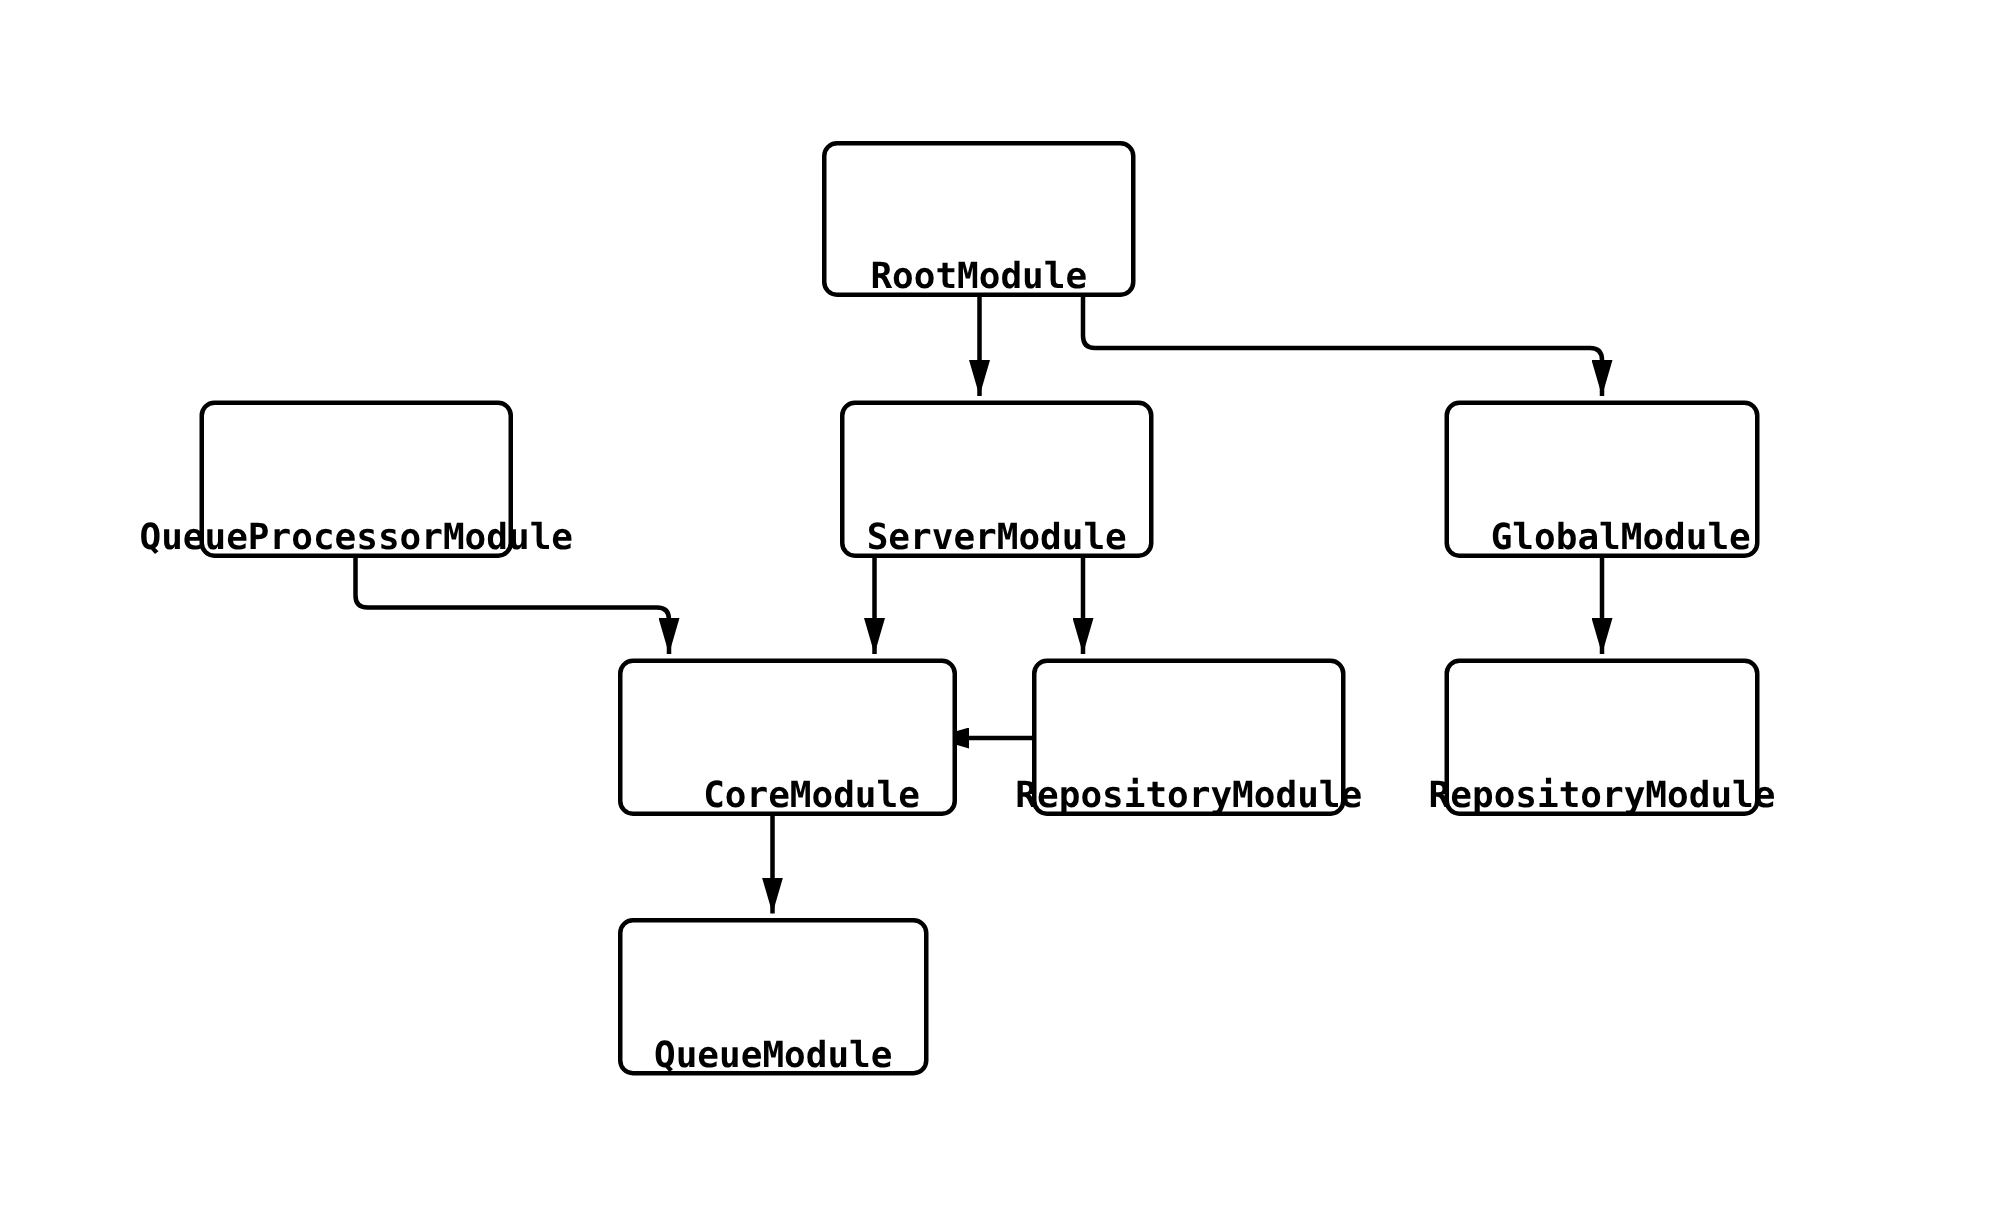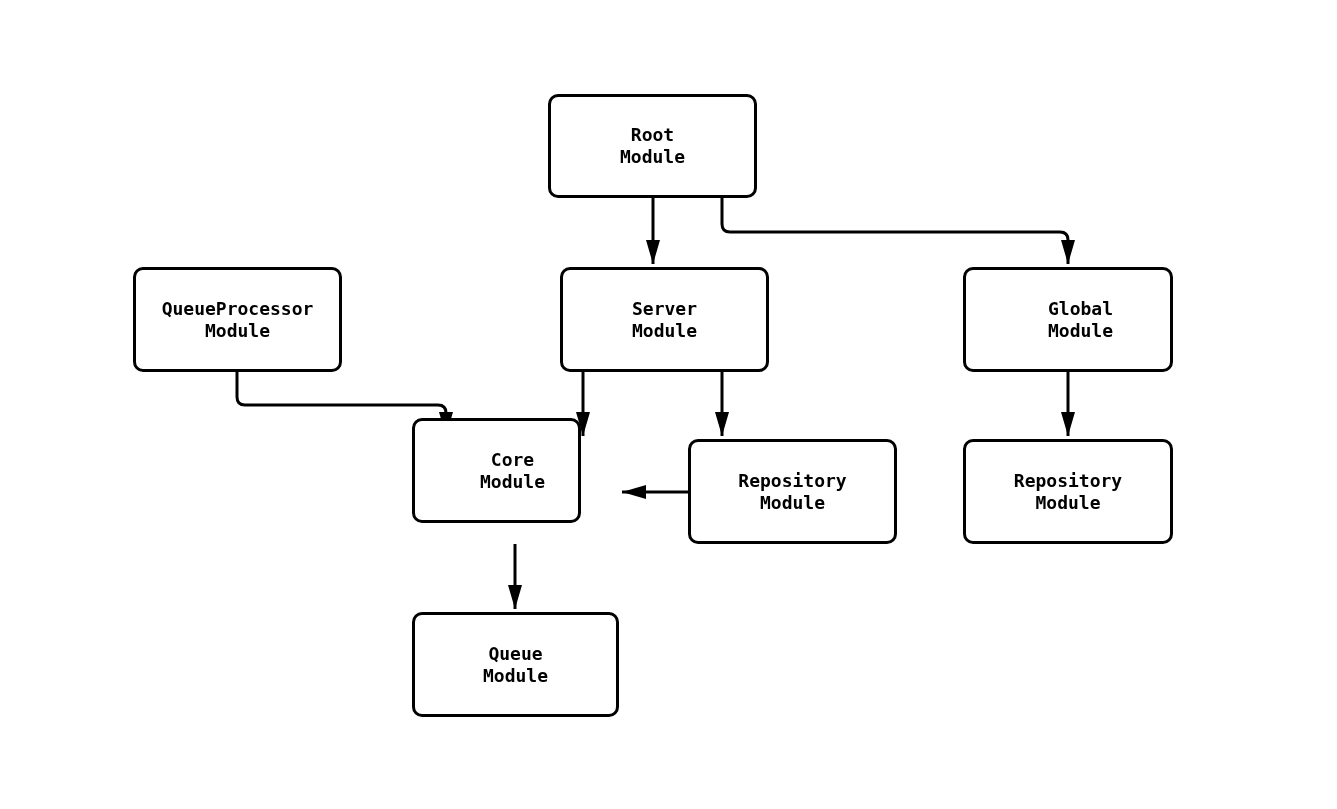--- a/index.html
+++ b/index.html
@@ -28,26 +28,26 @@
     stroke-width: 3;
   }
   .node {
     position: absolute;
     box-sizing: border-box;
     border: 3px solid #000000;
     border-radius: 10px;
     background: #ffffff;
     color: #000000;
     display: flex;
-    flex-direction: column;
-    align-items: center;
+    flex-direction: row;
+    align-items: flex-end;
     justify-content: center;
     text-align: center;
     font-weight: bold;
-    font-size: 18px;
+    font-size: 24px;
     line-height: 22px;
     white-space: nowrap;
   }
 </style>
 </head>
 <body>
 
 <div class="canvas">
 
   <svg class="edge-layer" width="1337" height="809" viewBox="0 0 1337 809" xmlns="http://www.w3.org/2000/svg">
@@ -87,21 +87,21 @@
   <div class="node" style="left:548px; top:267px; width:209px; height:105px;margin-left:12px;">
     <div>Server</div>
     <div>Module</div>
   </div>
 
   <div class="node" style="left:963px; top:267px; width:210px; height:105px;padding-left:25px;">
     <div>Global</div>
     <div>Module</div>
   </div>
 
-  <div class="node" style="left:412px; top:418px; width:169px; height:105px;padding-left:32px;">
+  <div class="node" style="left:412px; top:439px; width:226px; height:105px;padding-left:32px;">
     <div>Core</div>
     <div>Module</div>
   </div>
 
   <div class="node" style="left:688px; top:439px; width:209px; height:105px;">
     <div>Repository</div>
     <div>Module</div>
   </div>
 
   <div class="node" style="left:963px; top:439px; width:210px; height:105px;">

